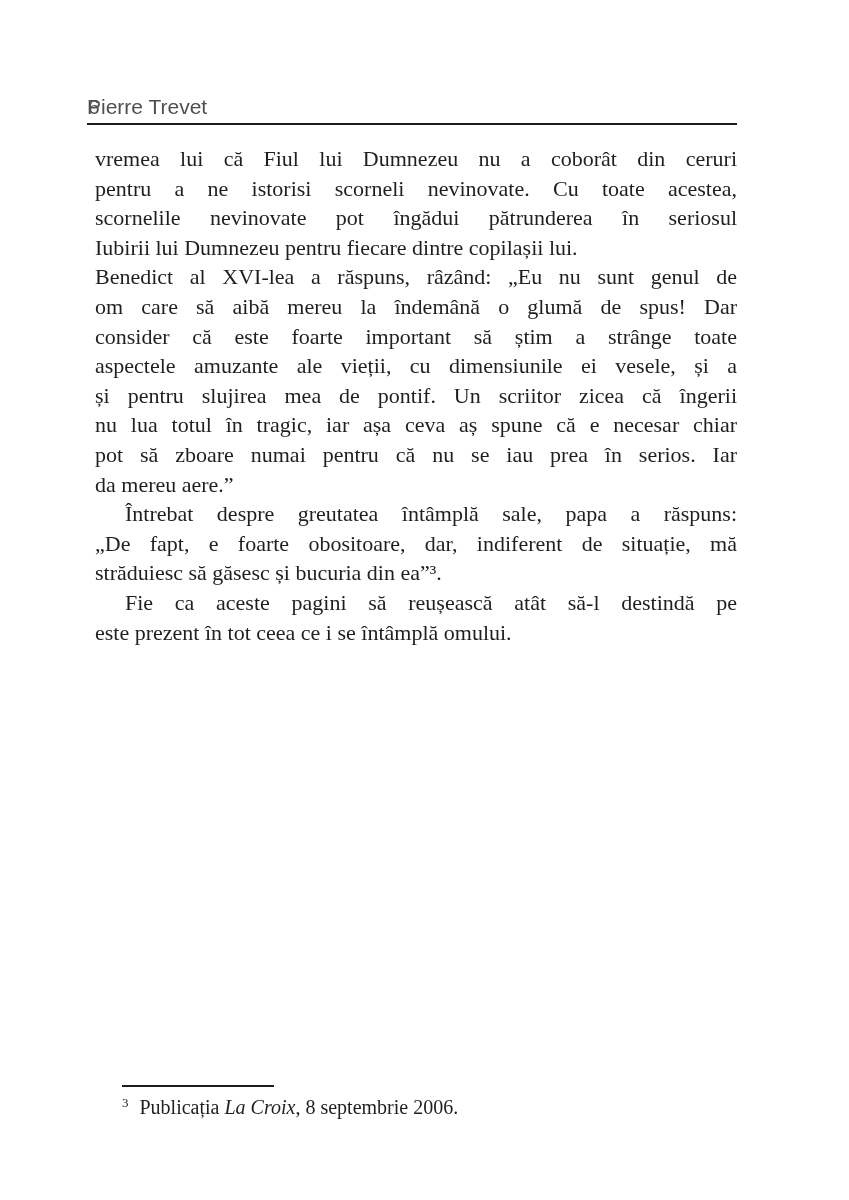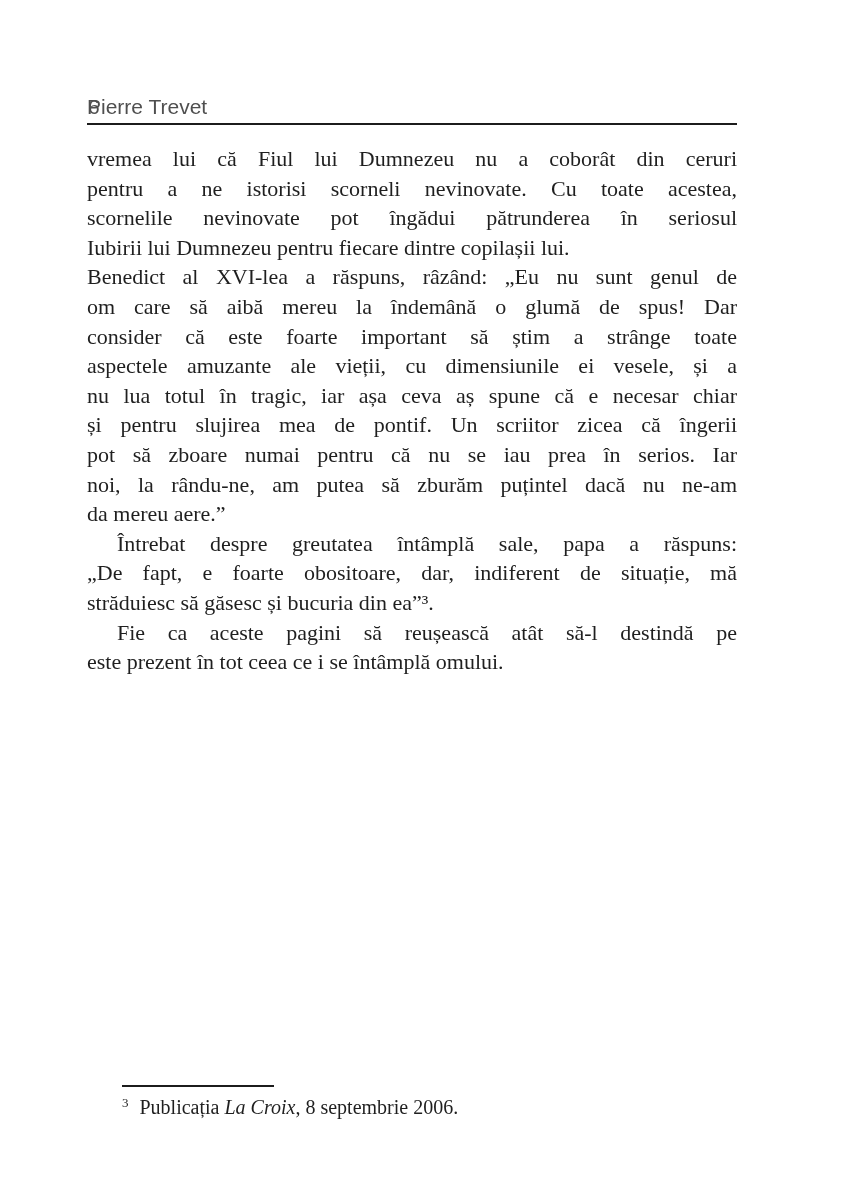--- a/index.html
+++ b/index.html
@@ -50,20 +50,21 @@
     left: 87px;
     top: 144px;
     width: 650px;
     font-size: 22px;
     line-height: 29.6px;
   }
   .line {
     text-align: justify;
     text-align-last: justify;
     white-space: normal;
+    margin-left: 8px;
   }
   .line.last {
     text-align-last: left;
   }
   .line.indent {
     padding-left: 30px;
   }
   
   .footnote {
     position: absolute;
@@ -106,24 +107,23 @@
         <div class="line">vremea lui că Fiul lui Dumnezeu nu a coborât din ceruri</div>
         <div class="line">pentru a ne istorisi scorneli nevinovate. Cu toate acestea,</div>
         <div class="line">scornelile nevinovate pot îngădui pătrunderea în seriosul</div>
         <div class="line last">Iubirii lui Dumnezeu pentru fiecare dintre copilașii lui.</div>
       </div>
       <div class="paragraph">
         <div class="line">Benedict al XVI-lea a răspuns, râzând: „Eu nu sunt genul de</div>
         <div class="line">om care să aibă mereu la îndemână o glumă de spus! Dar</div>
         <div class="line">consider că este foarte important să știm a strânge toate</div>
         <div class="line">aspectele amuzante ale vieții, cu dimensiunile ei vesele, și a</div>
+        <div class="line">și pentru slujirea mea de pontif. Un scriitor zicea că îngerii</div>
         <div class="line">nu lua totul în tragic, iar așa ceva aș spune că e necesar chiar</div>
-        <div class="line">și pentru slujirea mea de pontif. Un scriitor zicea că îngerii</div>
         <div class="line">pot să zboare numai pentru că nu se iau prea în serios. Iar</div>
-        <div class="line">noi, la rându-ne, am putea să zburăm puțintel dacă nu ne-am</div>
         <div class="line last">da mereu aere.”</div>
       </div>
       <div class="paragraph">
         <div class="line indent">Întrebat despre greutatea întâmplă sale, papa a răspuns:</div>
         <div class="line">„De fapt, e foarte obositoare, dar, indiferent de situație, mă</div>
         <div class="line last">străduiesc să găsesc și bucuria din ea”³.</div>
       </div>
       <div class="paragraph">
         <div class="line indent">Fie ca aceste pagini să reușească atât să-l destindă pe</div>
         <div class="line last">este prezent în tot ceea ce i se întâmplă omului.</div>

